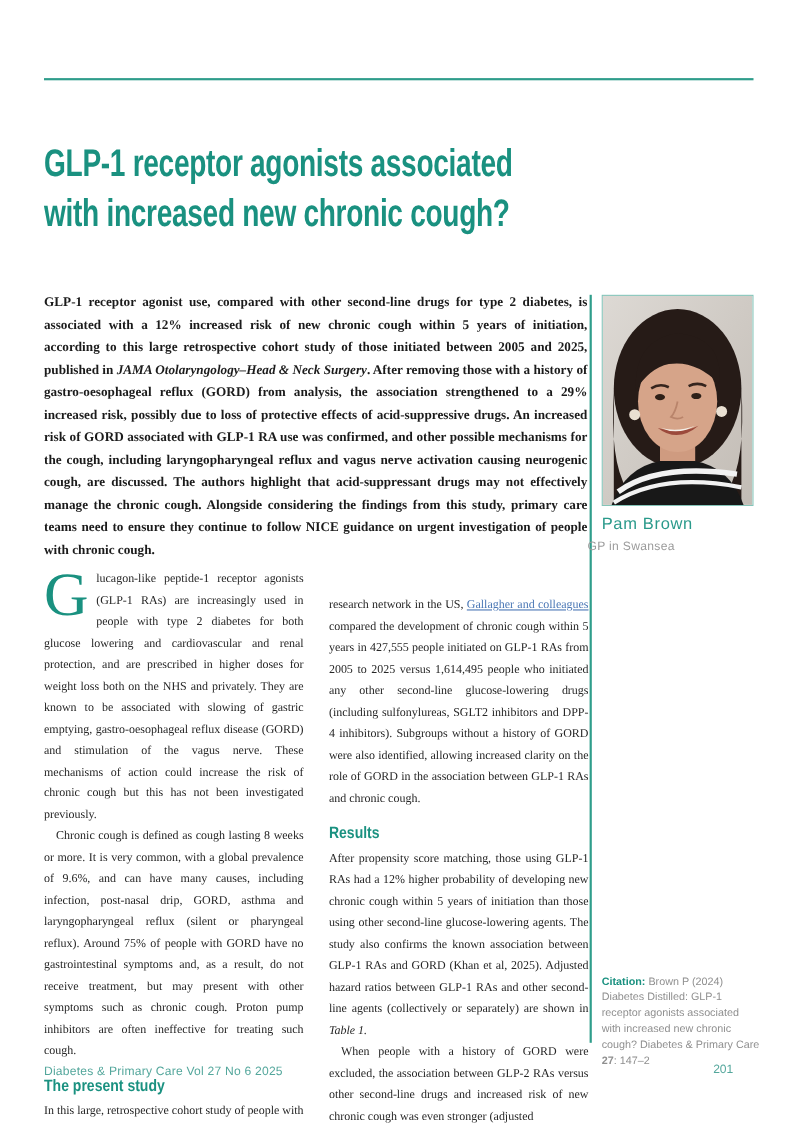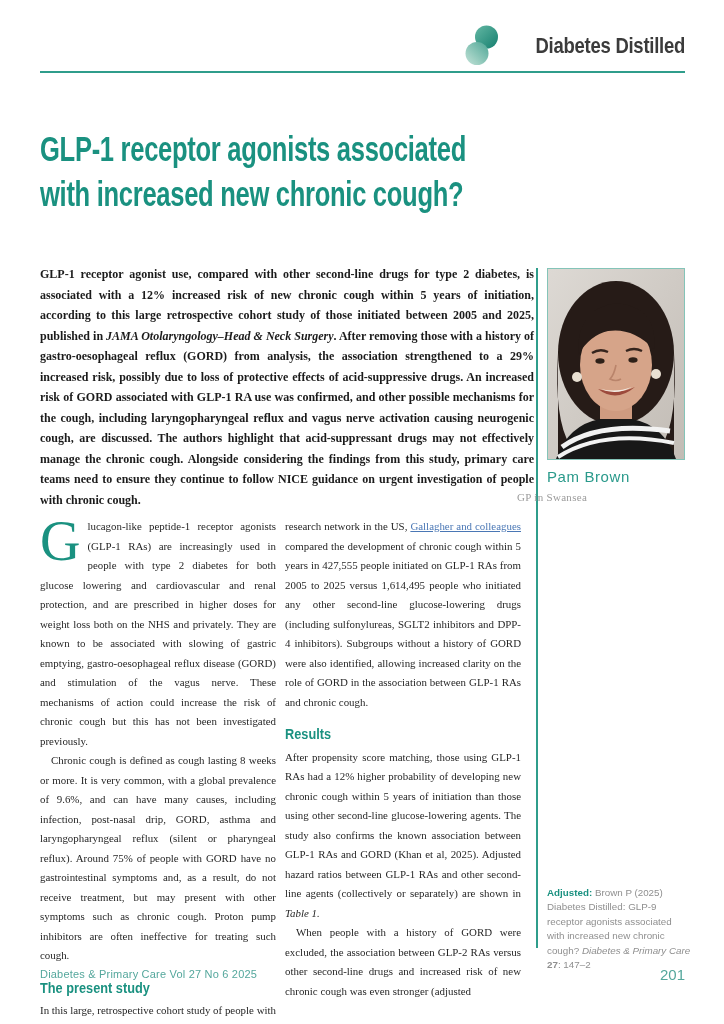--- a/index.html
+++ b/index.html
@@ -21,73 +21,55 @@
   
   .abstract{position:absolute;left:40px;top:264px;width:494px;
             font-weight:700;font-size:12px;line-height:20.5px;color:#1b1b1b;text-align:justify;}
   .abstract .jrnl{font-style:italic;}
 
   
   .vrule{position:absolute;left:536px;top:268px;width:2px;height:680px;background:#2f9d8b;}
   .photo{position:absolute;left:547px;top:268px;width:138px;height:192px;border:1px solid #84c4b8;box-sizing:border-box;overflow:hidden;}
   .author-name{position:absolute;left:547px;top:468px;font-family:"Liberation Sans",sans-serif;
                font-size:15px;color:#2a9a8b;letter-spacing:0.6px;}
-  .author-role{position:absolute;left:517px;top:491px;font-family:Liberation Serif, serif;
+  .author-role{position:absolute;left:534px;top:491px;font-family:Liberation Sans, sans-serif;
                font-size:11px;color:#9b9b9b;letter-spacing:0.3px;}
 
   .citation{position:absolute;left:547px;top:886px;width:144px;font-family:"Liberation Sans",sans-serif;
             font-size:9.8px;line-height:14.4px;color:#8f8f8f;}
   .citation .lbl{font-weight:700;color:#1a9180;}
-  .citation .jrnl{font-style:italic;}
+  .citation .jrnl{}
   .citation .vol{font-weight:700;}
 
   
   .col{position:absolute;top:517px;width:236px;font-size:10.9px;line-height:19.5px;
        color:#262626;text-align:justify;}
   .col-left{left:40px;}
-  .col-right{left:285px;}
+  .col-right{left:299px;margin-top:24px;}
   .col p{margin:0;}
   .indent{text-indent:11px;}
   .dropcap{float:left;font-family:"Liberation Serif",serif;font-weight:400;font-size:56px;line-height:44px;
            color:#1a9180;padding:2px 7px 0 0;}
   .sec-heading{font-family:"Liberation Sans",sans-serif;font-weight:700;font-size:15px;color:#1a9180;
                margin:12px 0 4px 0 !important;transform:scaleX(0.85);transform-origin:left center;white-space:nowrap;
                text-align:left;}
   .body-link{color:#4a77b5;text-decoration:underline;}
   .tbl{font-style:italic;}
 
   
   .footer-left{position:absolute;left:40px;top:968px;font-family:Liberation Sans, sans-serif;
                font-size:11px;color:#54a79c;letter-spacing:0.2px;}
-  .page-num{position:absolute;left:630px;top:966px;width:55px;text-align:right;
-            font-family:"Liberation Sans",sans-serif;font-size:15px;color:#54a79c;}
+  .page-num{position:absolute;left:630px;top:966px;width:55px;text-align:center;
+            font-family:"Liberation Sans",sans-serif;font-size:11px;color:#54a79c;}
 </style>
 </head>
 <body>
 
 <div class="page">
 
-  <div class="logo">
-    <svg class="logo-icon" viewBox="0 0 36 42" xmlns="http://www.w3.org/2000/svg">
-      <defs>
-        <linearGradient id="lgA" x1="0" y1="0" x2="1" y2="1">
-          <stop offset="0" stop-color="#64b8a4"></stop>
-            <stop offset="1" stop-color="#157f6f"></stop>
-        </linearGradient>
-        <linearGradient id="lgB" x1="1" y1="0" x2="0" y2="1">
-          <stop offset="0" stop-color="#4da violet"></stop>
-            <stop offset="0" stop-color="#4da695"></stop>
-            <stop offset="1" stop-color="#c4e3d8"></stop>
-        </linearGradient>
-      </defs>
-      <circle cx="22.5" cy="12" r="11.5" fill="url(#lgA)"></circle>
-      <circle cx="13" cy="28.5" r="11.5" fill="url(#lgB)"></circle>
-    </svg>
-    <span class="logo-text">Diabetes Distilled</span>
-  </div>
   <div class="header-rule"></div>
 
   <div class="title">
     <div>GLP-1 receptor agonists associated</div>
     <div>with increased new chronic cough?</div>
   </div>
 
   <div class="abstract"><span>GLP-1 receptor agonist use, compared with other second-line drugs for type 2 diabetes, is associated with a 12% increased risk of new chronic cough within 5 years of initiation, according to this large retrospective cohort study of those initiated between 2005 and 2025, published in </span><span class="jrnl">JAMA Otolaryngology–Head &amp; Neck Surgery</span><span>. After removing those with a history of gastro-oesophageal reflux (GORD) from analysis, the association strengthened to a 29% increased risk, possibly due to loss of protective effects of acid-suppressive drugs. An increased risk of GORD associated with GLP-1 RA use was confirmed, and other possible mechanisms for the cough, including laryngopharyngeal reflux and vagus nerve activation causing neurogenic cough, are discussed. The authors highlight that acid-suppressant drugs may not effectively manage the chronic cough. Alongside considering the findings from this study, primary care teams need to ensure they continue to follow NICE guidance on urgent investigation of people with chronic cough.</span></div>
 
   <div class="vrule"></div>
@@ -126,21 +108,21 @@
       <path d="M53 120 Q68 127 84 118 Q68 124 53 120 Z" fill="#f4efe8"></path>
 
       <circle cx="29" cy="108" r="5" fill="#e9e0d2"></circle>
       <circle cx="108" cy="105" r="5" fill="#e9e0d2"></circle>
     </svg>
   </div>
 
   <div class="author-name">Pam Brown</div>
   <div class="author-role">GP in Swansea</div>
 
-  <div class="citation"><span class="lbl">Adjusted:</span><span> Brown P (2025) Diabetes Distilled: GLP-9 receptor agonists associated with increased new chronic cough? </span><span class="jrnl">Diabetes &amp; Primary Care</span><span class="vol"> 27</span><span>: 147–2</span></div>
+  <div class="citation"><span class="lbl">Citation:</span><span> Brown P (2024) Diabetes Distilled: GLP-1 receptor agonists associated with increased new chronic cough? </span><span class="jrnl">Diabetes &amp; Primary Care</span><span class="vol"> 27</span><span>: 147–2</span></div>
 
   <div class="col col-left">
     <p><span class="dropcap">G</span><span>lucagon-like peptide-1 receptor agonists (GLP-1 RAs) are increasingly used in people with type 2 diabetes for both glucose lowering and cardiovascular and renal protection, and are prescribed in higher doses for weight loss both on the NHS and privately. They are known to be associated with slowing of gastric emptying, gastro-oesophageal reflux disease (GORD) and stimulation of the vagus nerve. These mechanisms of action could increase the risk of chronic cough but this has not been investigated previously.</span></p>
     <p class="indent"><span>Chronic cough is defined as cough lasting 8 weeks or more. It is very common, with a global prevalence of 9.6%, and can have many causes, including infection, post-nasal drip, GORD, asthma and laryngopharyngeal reflux (silent or pharyngeal reflux). Around 75% of people with GORD have no gastrointestinal symptoms and, as a result, do not receive treatment, but may present with other symptoms such as chronic cough. Proton pump inhibitors are often ineffective for treating such cough.</span></p>
     <p class="sec-heading">The present study</p>
     <p><span>In this large, retrospective cohort study of people with type 2 diabetes from the TriNet X</span></p>
   </div>
 
   <div class="col col-right">
     <p><span>research network in the US, </span><a href="#" class="body-link">Gallagher and colleagues</a><span> compared the development of chronic cough within 5 years in 427,555 people initiated on GLP-1 RAs from 2005 to 2025 versus 1,614,495 people who initiated any other second-line glucose-lowering drugs (including sulfonylureas, SGLT2 inhibitors and DPP-4 inhibitors). Subgroups without a history of GORD were also identified, allowing increased clarity on the role of GORD in the association between GLP-1 RAs and chronic cough.</span></p>

